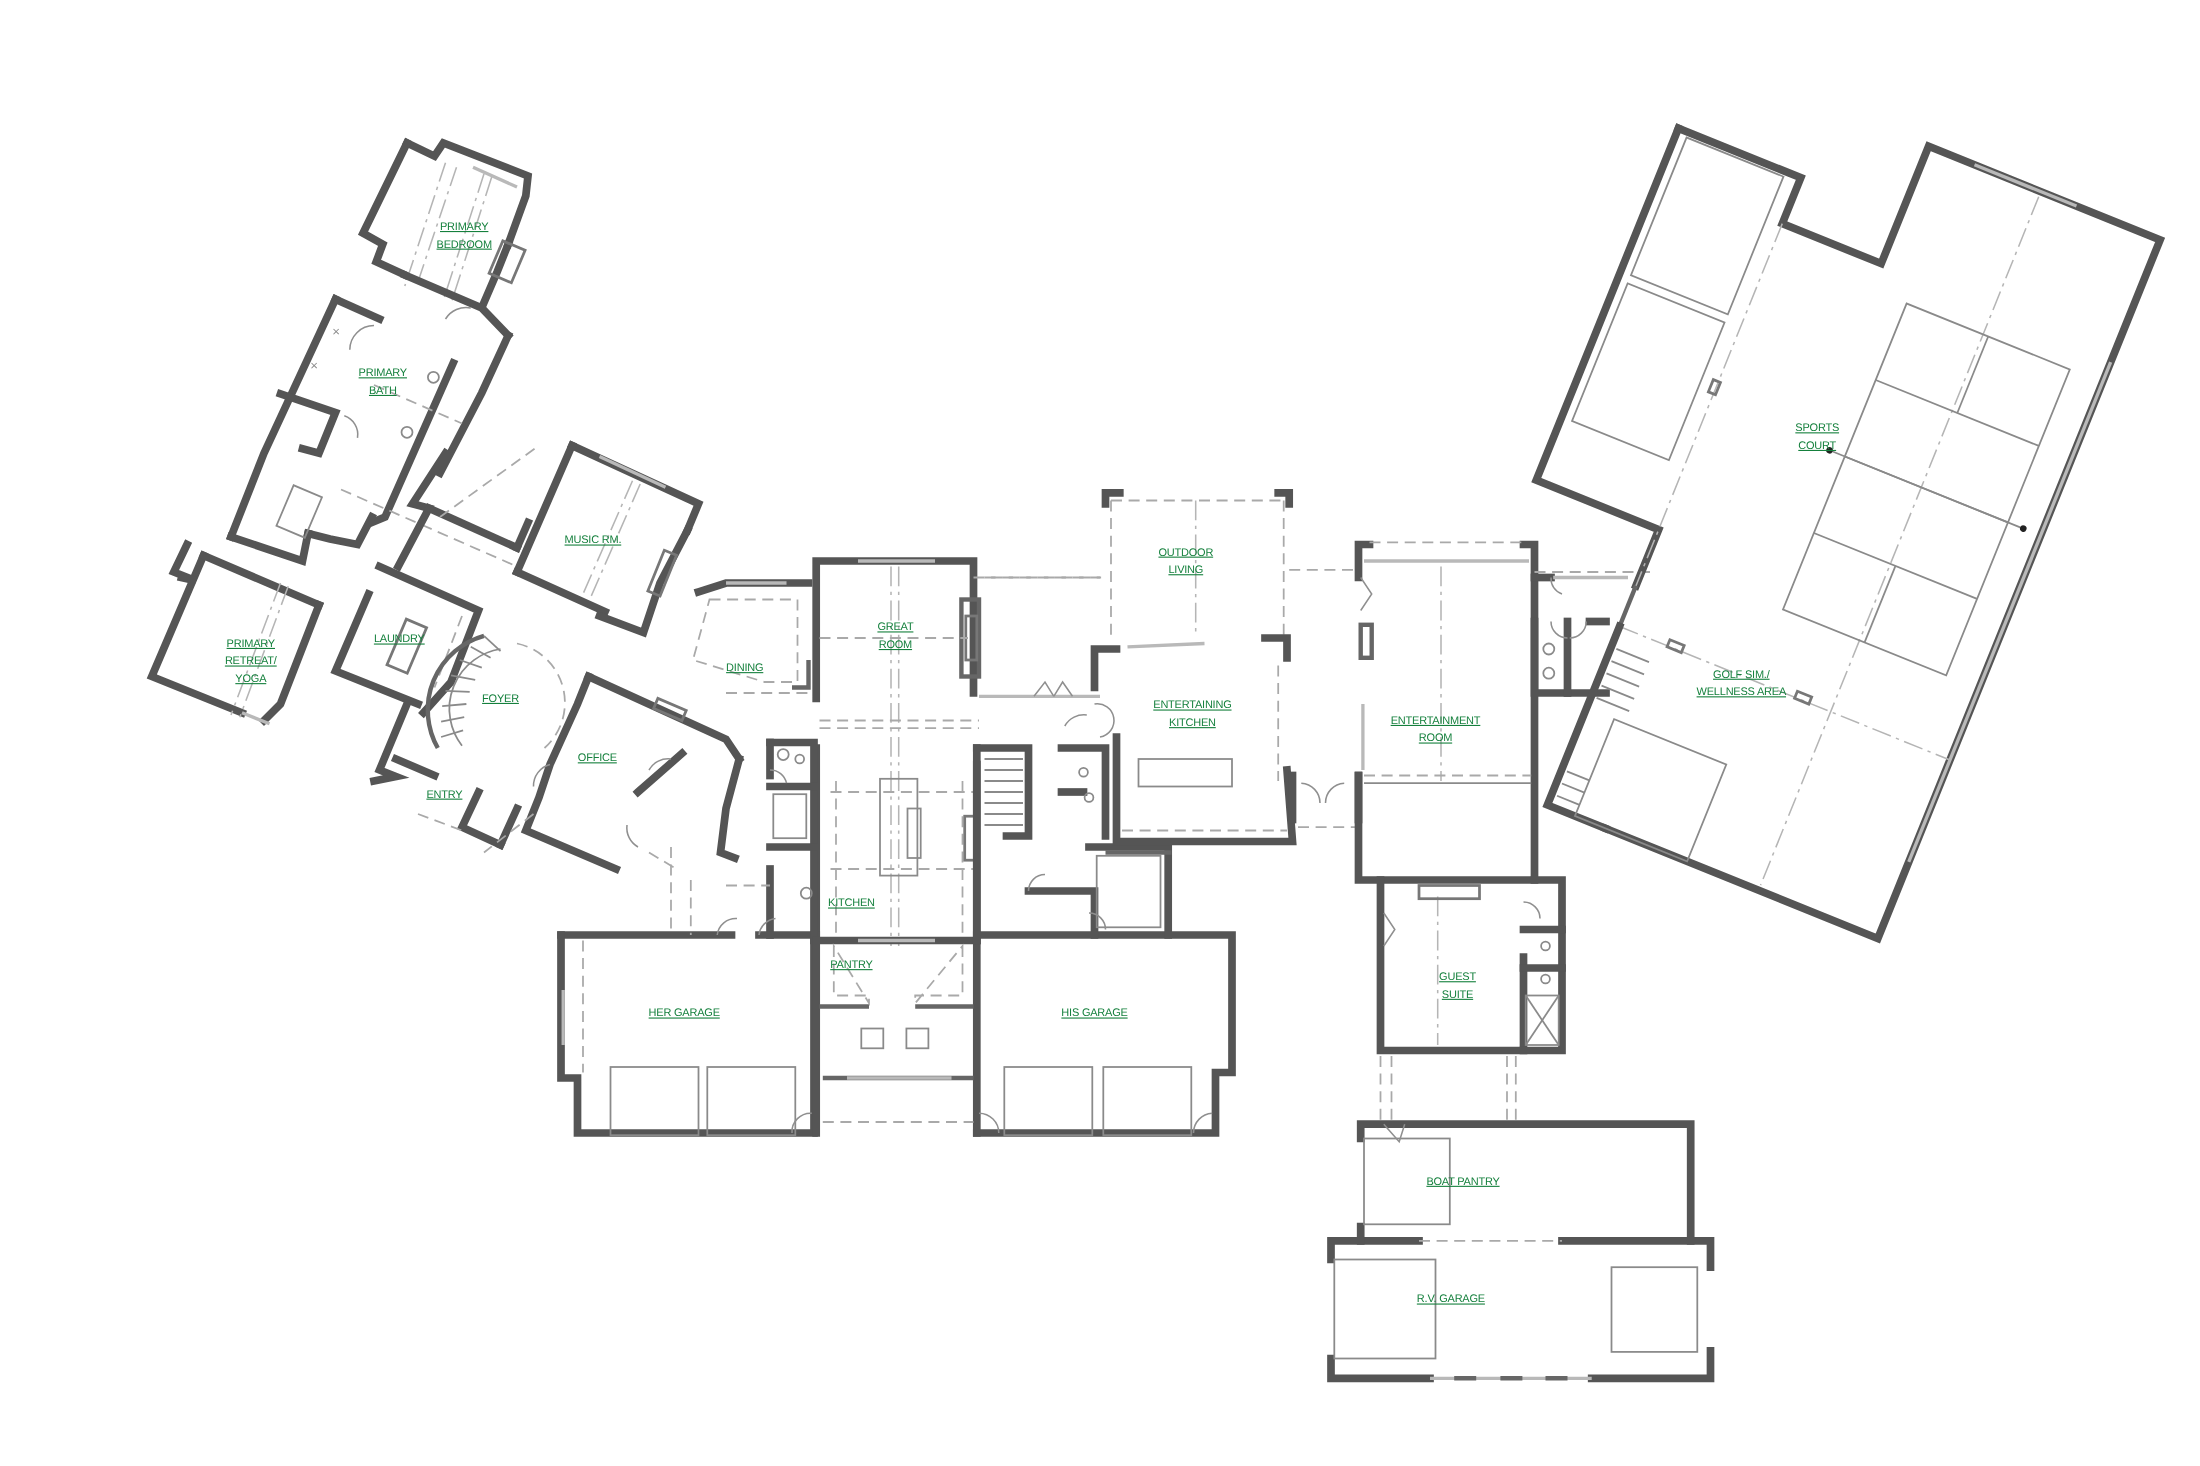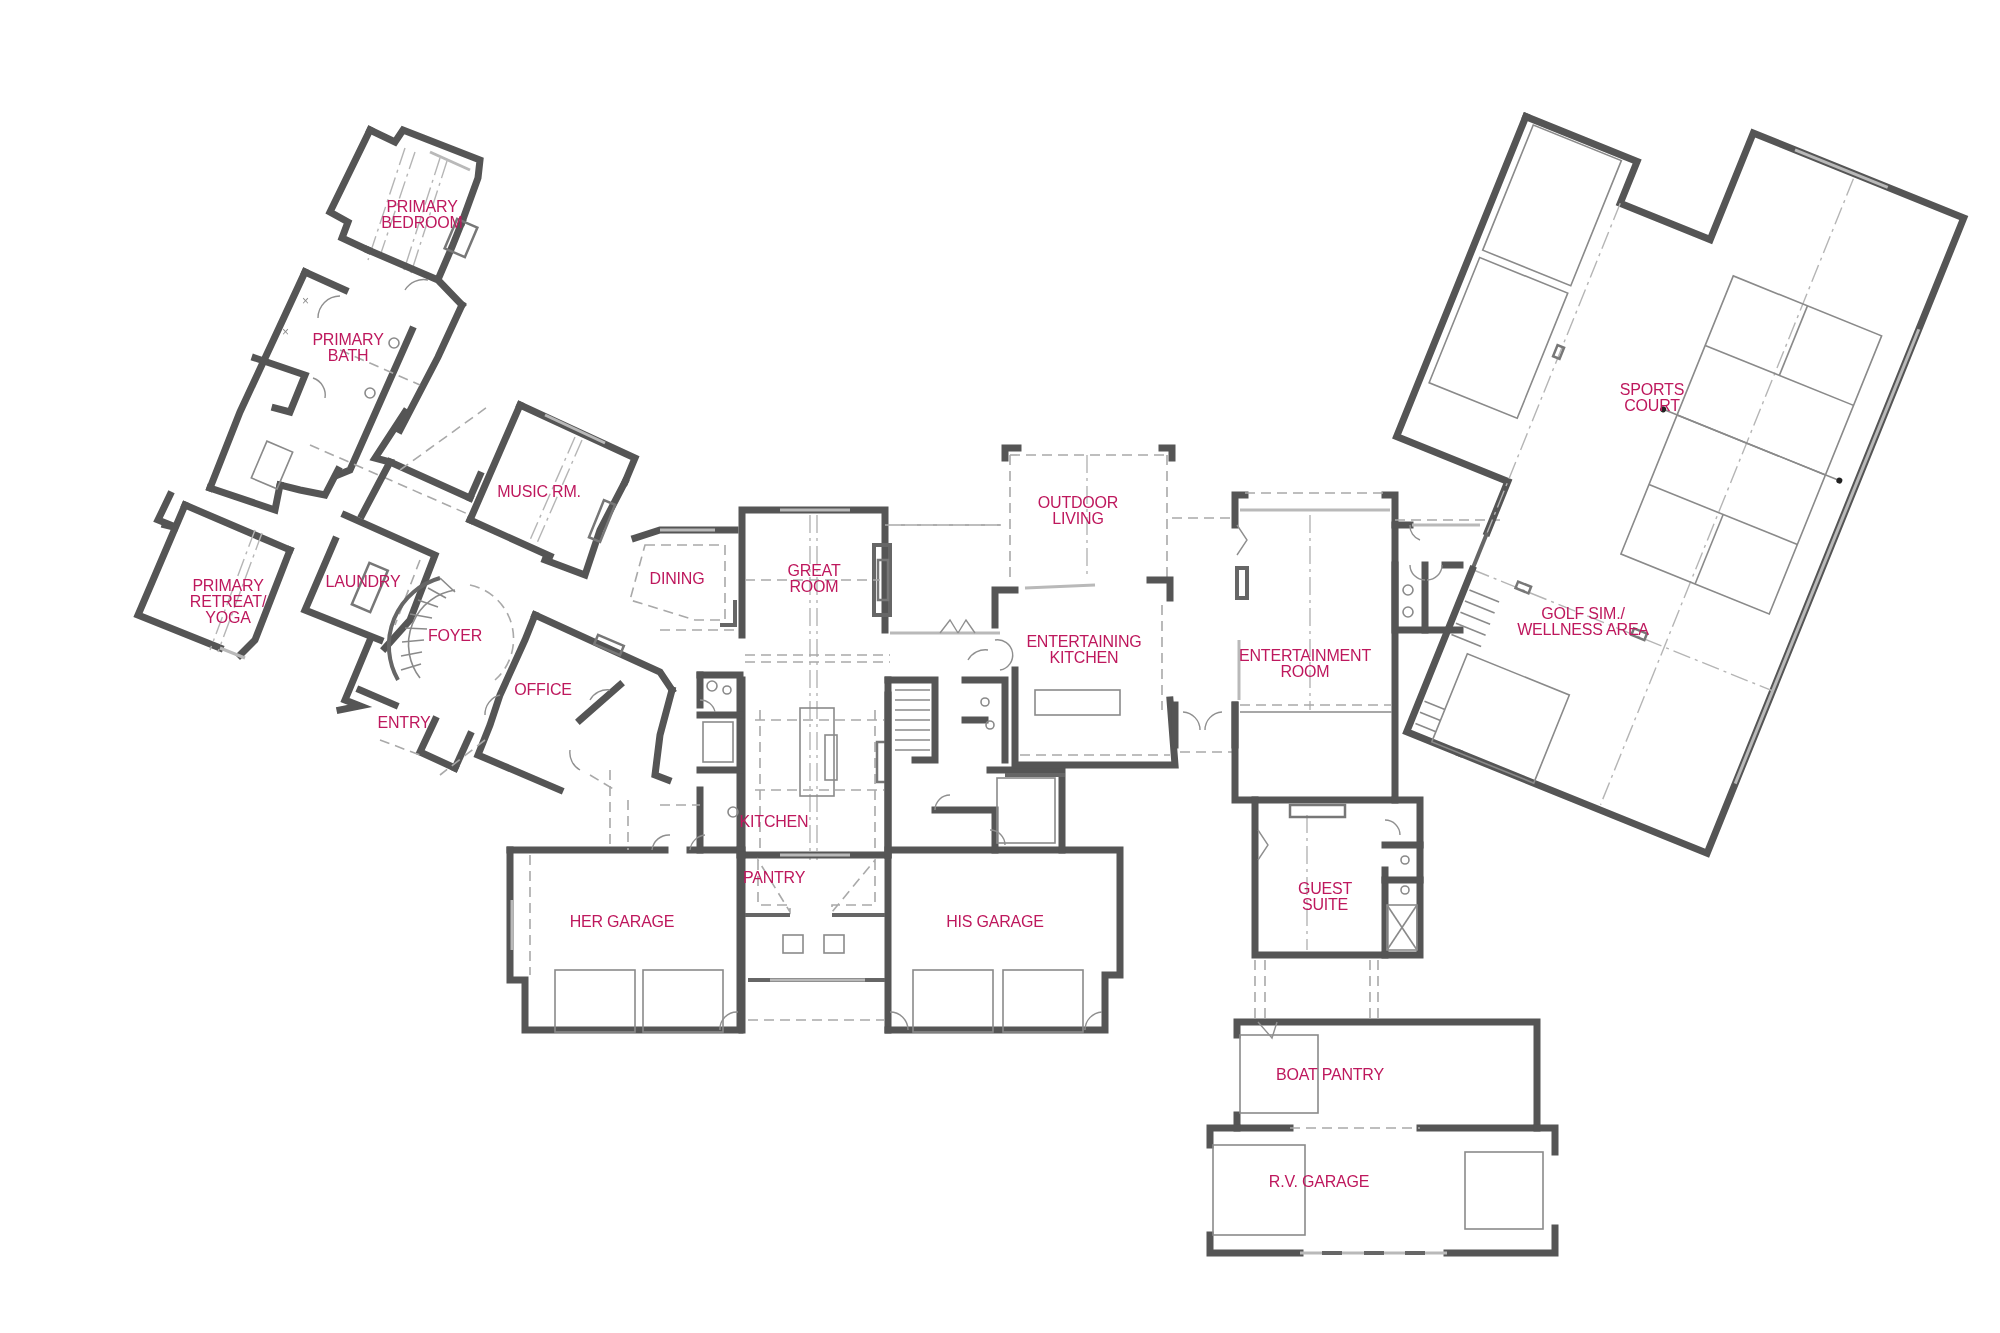--- a/index.html
+++ b/index.html
@@ -7,21 +7,21 @@
     #plan { position: absolute; left: 0; top: 0; width: 2000px; height: 1333px; }
     .wall { fill: none; stroke: #555555; stroke-width: 7; stroke-linejoin: miter; stroke-linecap: square; }
     .wall-thin { fill: none; stroke: #666666; stroke-width: 4; }
     .inner { fill: none; stroke: #777777; stroke-width: 2.5; }
     .fixture { fill: none; stroke: #8a8a8a; stroke-width: 1.6; }
     .dash { fill: none; stroke: #a9a9a9; stroke-width: 1.6; stroke-dasharray: 10 6; }
     .dashdot { fill: none; stroke: #b5b5b5; stroke-width: 1.4; stroke-dasharray: 18 5 3 5; }
     .window { fill: none; stroke: #b9b9b9; stroke-width: 3; }
     .door { fill: none; stroke: #8f8f8f; stroke-width: 1.4; }
     .dot { fill: #222222; }
-    .room-label { position: absolute; transform: translate(-50%, -50%); text-align: center; color: #be185d; font-size: 16px; line-height: 16px; letter-spacing: -0.2px; white-space: pre-line; pointer-events: none; font-family: "Liberation Sans", "DejaVu Sans", sans-serif; }
+    .room-label { position: absolute; transform: translate(-50%, -50%); text-align: center; color: #15803d; font-size: 10px; line-height: 16px; letter-spacing: -0.2px; white-space: pre-line; pointer-events: none; font-family: "Liberation Sans", "DejaVu Sans", sans-serif; text-decoration: underline; }
     .room-label span { display: block; }
   </style>
 </head>
 <body>
 
 <div id="canvas">
   <svg id="plan" viewBox="0 0 2000 1333" xmlns="http://www.w3.org/2000/svg">
 
     <g>
       <polyline class="wall" points="370,130 395,142 403,130 480,160 478,178 462,222"></polyline>
@@ -387,21 +387,21 @@
   </div>
   <div class="room-label" style="left:228px;top:602px;">
     <span>PRIMARY</span><span>RETREAT/</span><span>YOGA</span>
   </div>
   <div class="room-label" style="left:363px;top:582px;text-align:center;">
     <span>LAUNDRY</span>
   </div>
   <div class="room-label" style="left:455px;top:636px;">
     <span>FOYER</span>
   </div>
-  <div class="room-label" style="left:677px;top:579px;">
+  <div class="room-label" style="left:677px;top:608px;">
     <span>DINING</span>
   </div>
   <div class="room-label" style="left:814px;top:579px;">
     <span>GREAT</span><span>ROOM</span>
   </div>
   <div class="room-label" style="left:543px;top:690px;">
     <span>OFFICE</span>
   </div>
   <div class="room-label" style="left:404px;top:723px;">
     <span>ENTRY</span>

